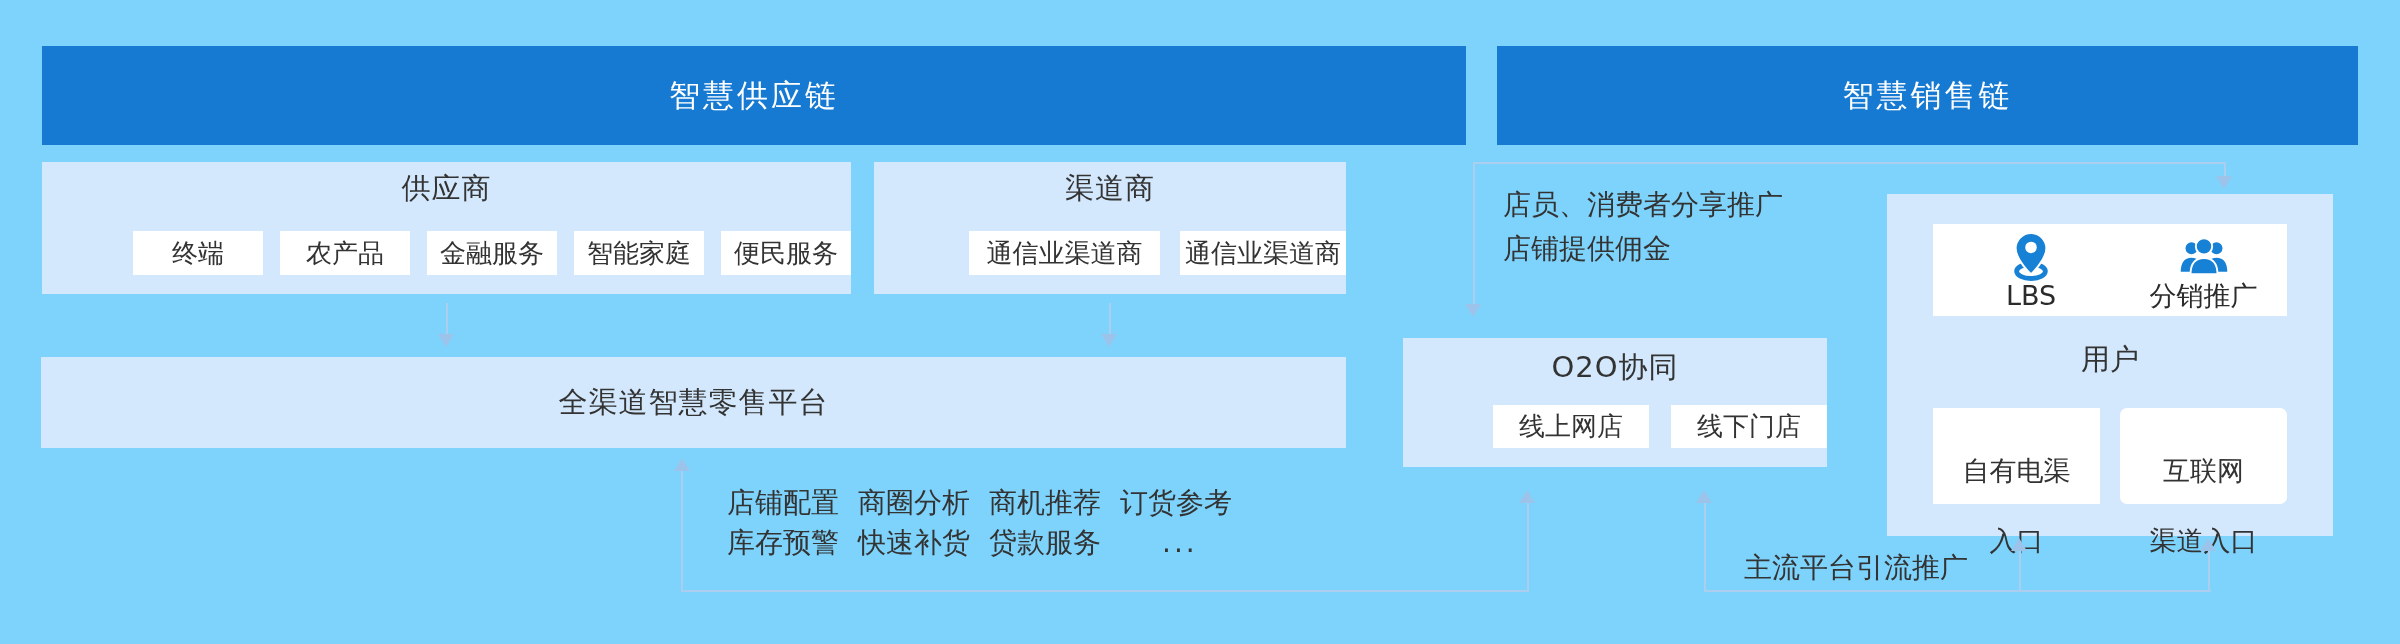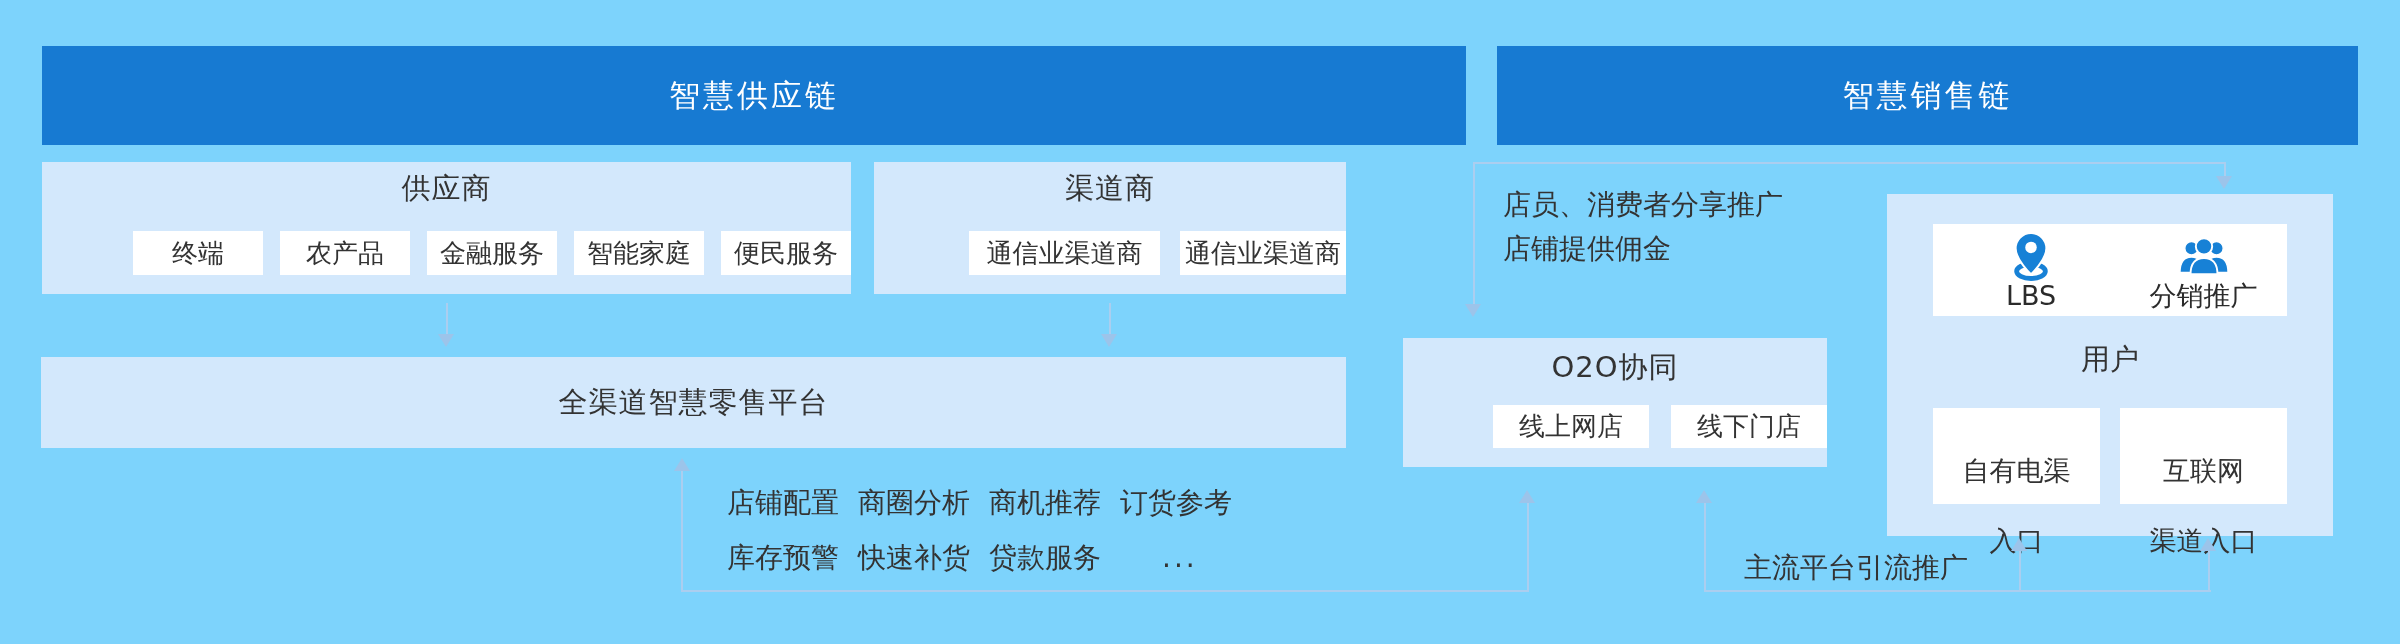--- a/index.html
+++ b/index.html
@@ -36,33 +36,33 @@
   .o2o-box .chip{width:156px;height:43px;}
   
   .user-box{left:1887px;top:194px;width:446px;height:342px;}
   .user-card{position:absolute;background:#fff;text-align:center;}
   .card-tl{left:46px;top:30px;width:196px;height:92px;}
   .card-tr{left:233px;top:30px;width:167px;height:92px;}
   .user-card .icn{display:block;margin:7px auto 0 auto;}
   .user-card .lbl{font-size:27px;line-height:30px;color:#2b2b2b;}
   .user-title{position:absolute;left:0;top:146px;width:100%;text-align:center;font-size:29px;}
   .card-bl{left:46px;top:214px;width:167px;height:96px;}
-  .card-br{left:233px;top:214px;width:167px;height:96px;}
+  .card-br{left:233px;top:214px;width:167px;height:96px;border-radius:7px;}
   .entry-line{font-size:27px;line-height:37px;margin-top:33px;}
   .card-bl .entry-wrap,.card-br .entry-wrap{padding-top:11px;}
   
   .cline{position:absolute;background:#abceef;}
   .ah{position:absolute;width:0;height:0;border-left:8px solid transparent;border-right:8px solid transparent;}
   .ah-down{border-top:13px solid #9cc4ea;}
   .ah-up{border-bottom:13px solid #9cc4ea;}
   
   .promo-note{position:absolute;left:1503px;top:183px;font-size:28px;line-height:44px;color:#333;}
   .features{position:absolute;left:727px;top:486px;font-size:28px;color:#333;}
   .features .frow{display:flex;gap:19px;line-height:34px;}
-  .features .frow + .frow{margin-top:21px;}
+  .features .frow + .frow{margin-top:6px;}
   .features .more{margin-left:42px;letter-spacing:3px;}
   .flow-label{position:absolute;left:1744px;top:549px;font-size:28px;color:#333;}
 </style>
 </head>
 <body>
 
 <div class="canvas">
 
   <div class="hdr hdr-supply">
     <span>智慧供应链</span>

